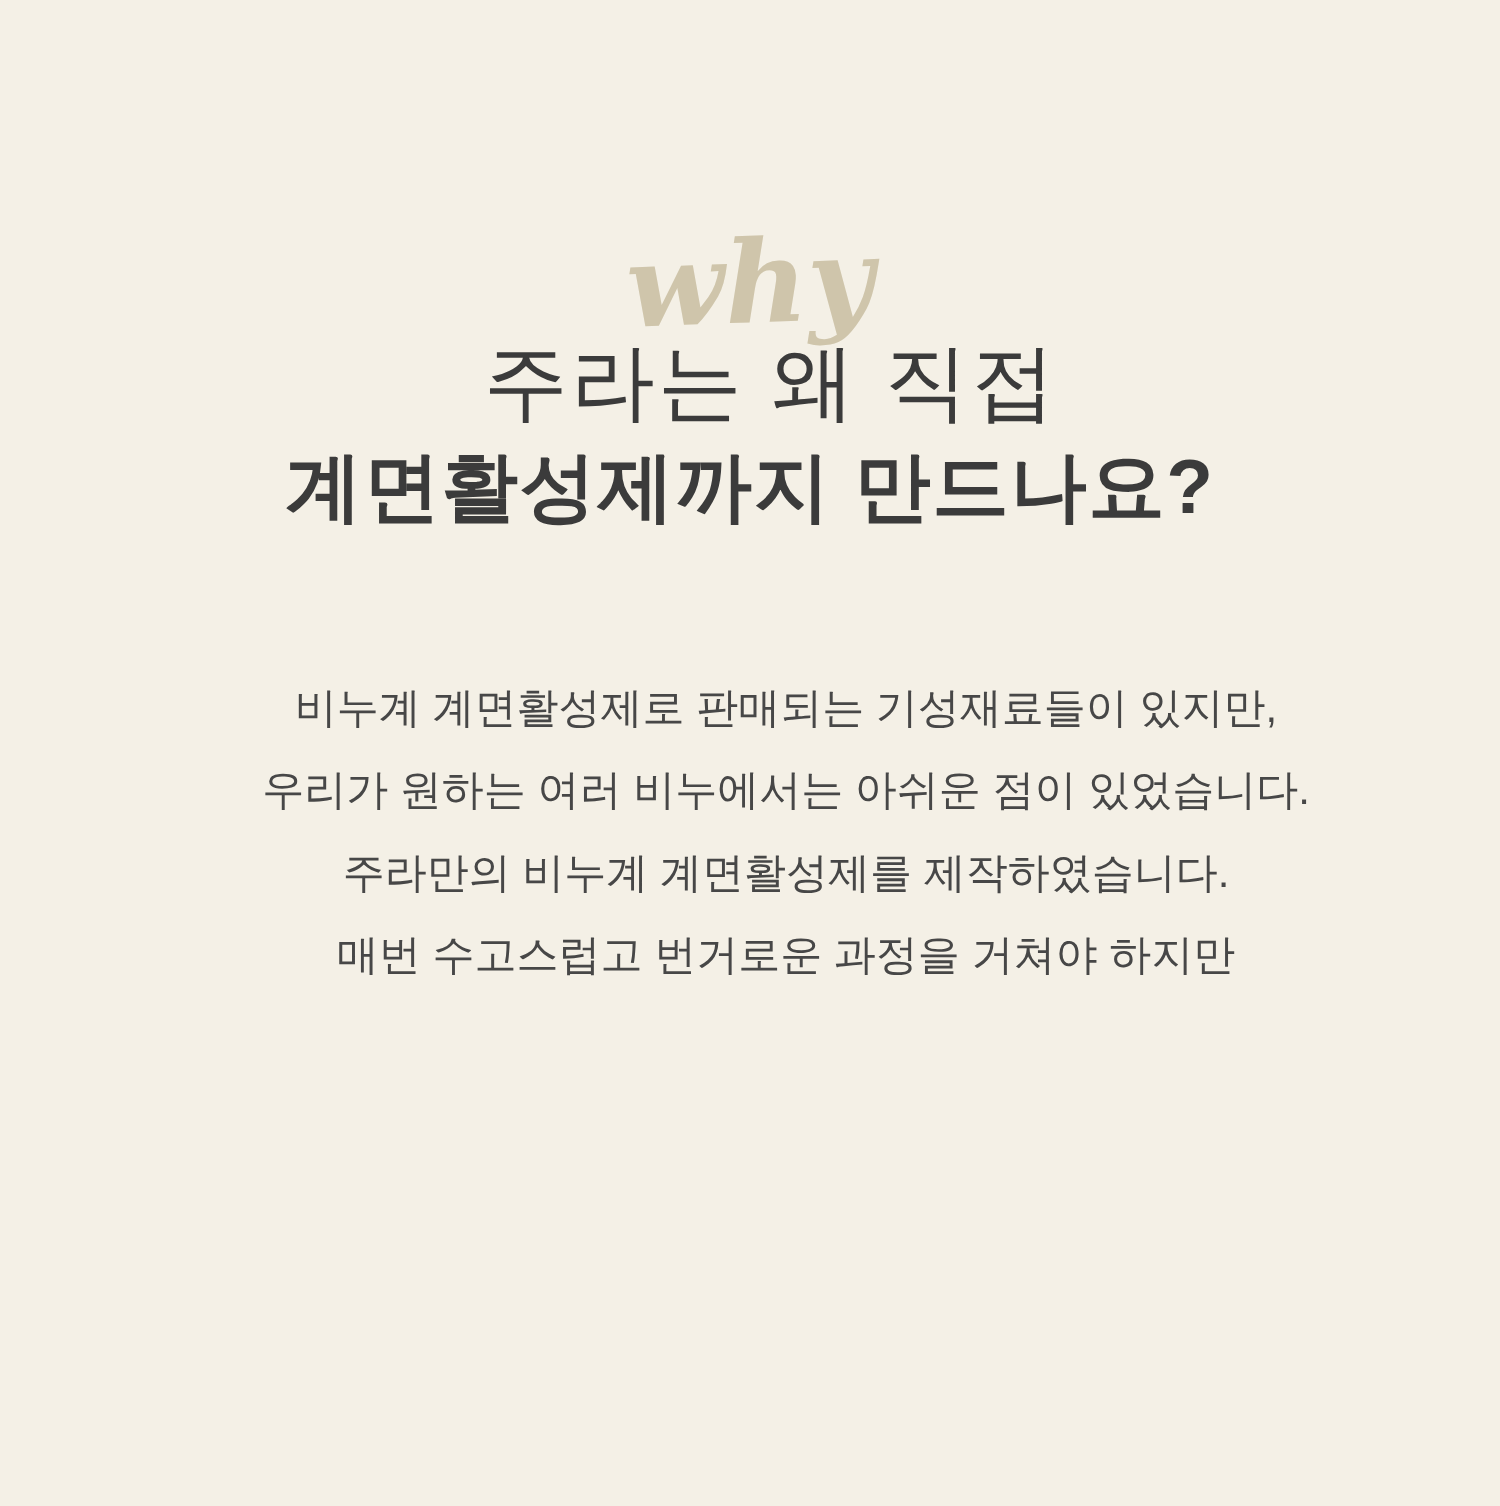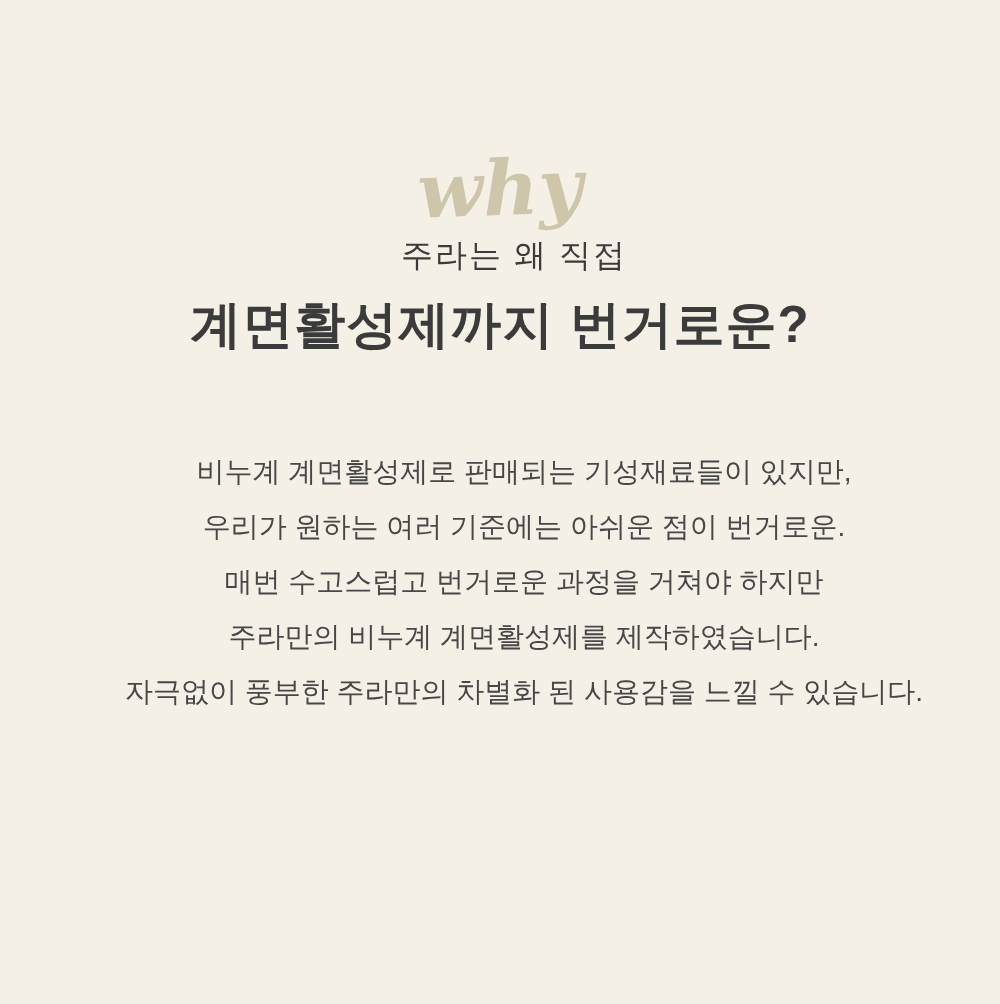--- a/index.html
+++ b/index.html
@@ -29,21 +29,21 @@
     margin-bottom: -16px;
     transform: rotate(-2deg);
   }
   .title-block {
     position: relative;
     z-index: 1;
     margin-top: 8px;
     color: #3b3b3b;
   }
   .title-line1 {
-    font-size: 32px;
+    font-size: 56px;
     font-weight: 500;
     line-height: 70px;
     letter-spacing: 2px;
     padding-left: 28px;
   }
   .title-line2 {
     font-size: 51px;
     font-weight: 700;
     line-height: 70px;
     letter-spacing: 1px;
@@ -63,25 +63,24 @@
 </head>
 <body>
 
 <div class="page">
   <div class="content">
 
     <div class="why-eyebrow">why</div>
 
     <div class="title-block">
       <div class="title-line1">주라는 왜 직접</div>
-      <div class="title-line2">계면활성제까지 번거로운?</div>
+      <div class="title-line2">계면활성제까지 만드나요?</div>
     </div>
 
     <div class="body-block">
       <div class="body-line">비누계 계면활성제로 판매되는 기성재료들이 있지만,</div>
-      <div class="body-line">우리가 원하는 여러 기준에는 아쉬운 점이 번거로운.</div>
+      <div class="body-line">우리가 원하는 여러 비누에서는 아쉬운 점이 있었습니다.</div>
+      <div class="body-line">주라만의 비누계 계면활성제를 제작하였습니다.</div>
       <div class="body-line">매번 수고스럽고 번거로운 과정을 거쳐야 하지만</div>
-      <div class="body-line">주라만의 비누계 계면활성제를 제작하였습니다.</div>
-      <div class="body-line">자극없이 풍부한 주라만의 차별화 된 사용감을 느낄 수 있습니다.</div>
     </div>
 
   </div>
 </div>
 
 </body></html>

